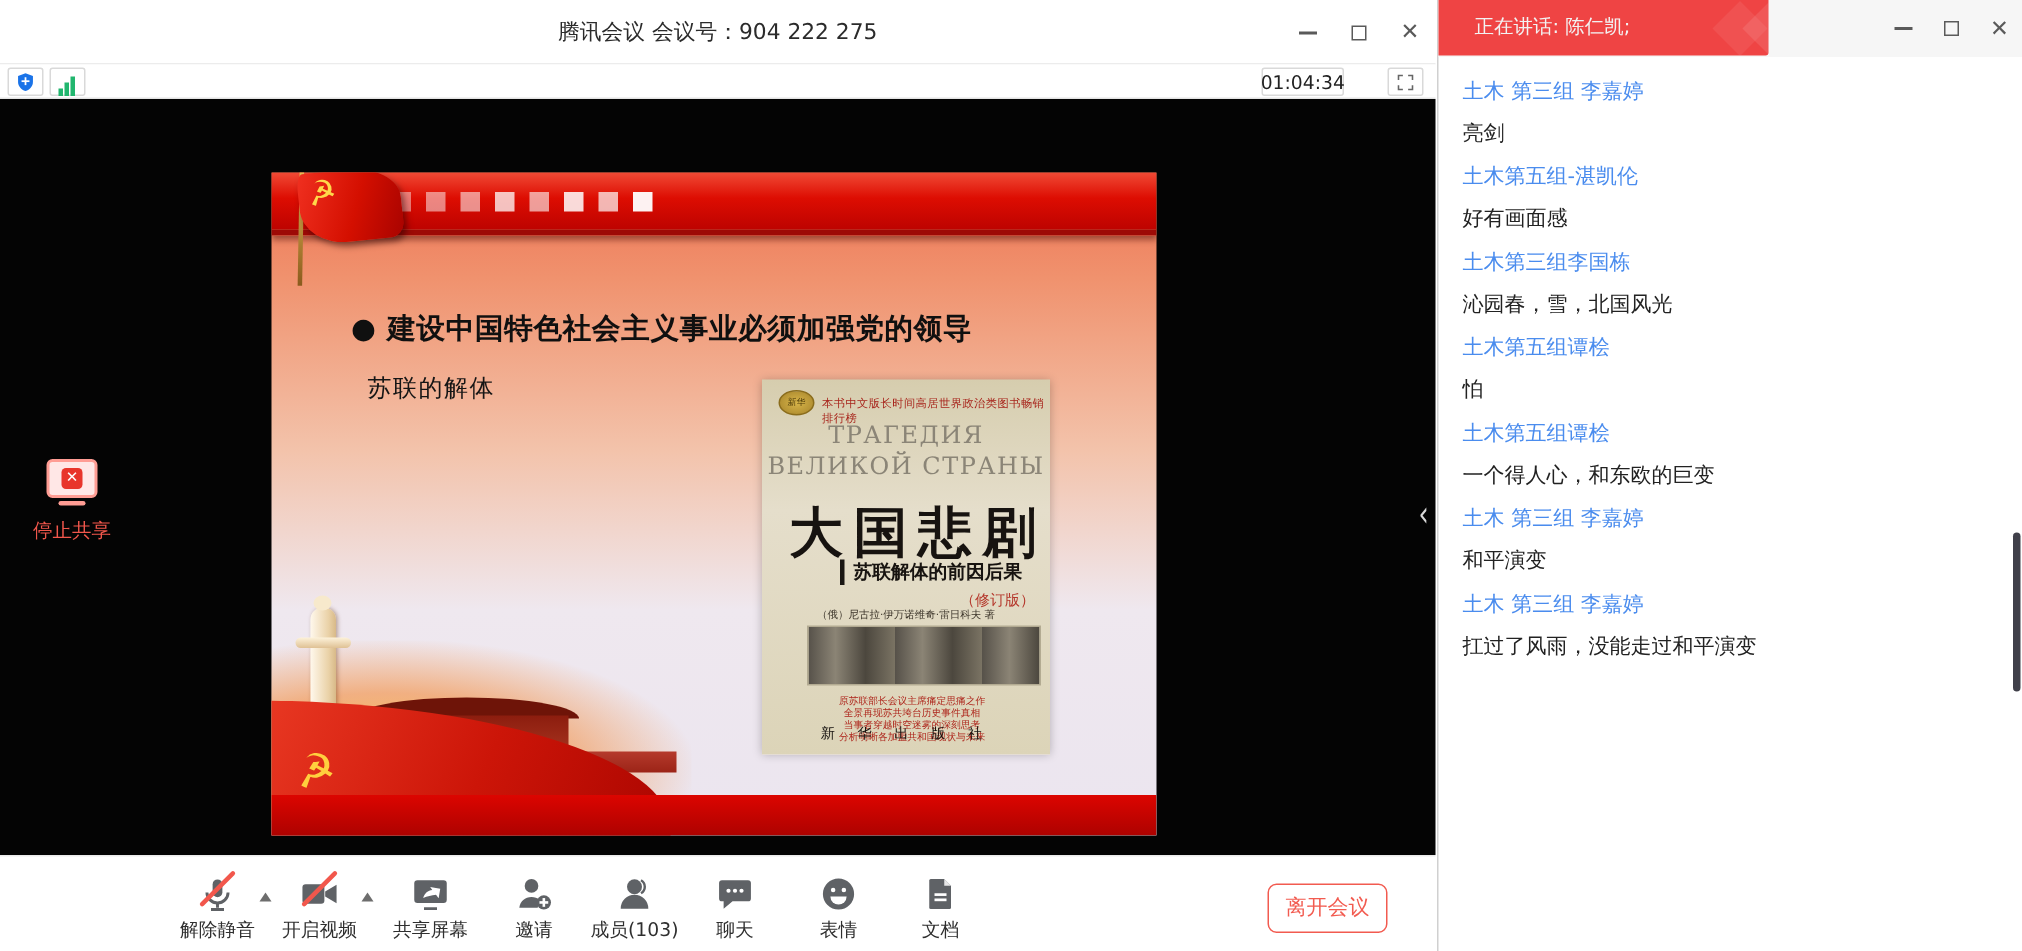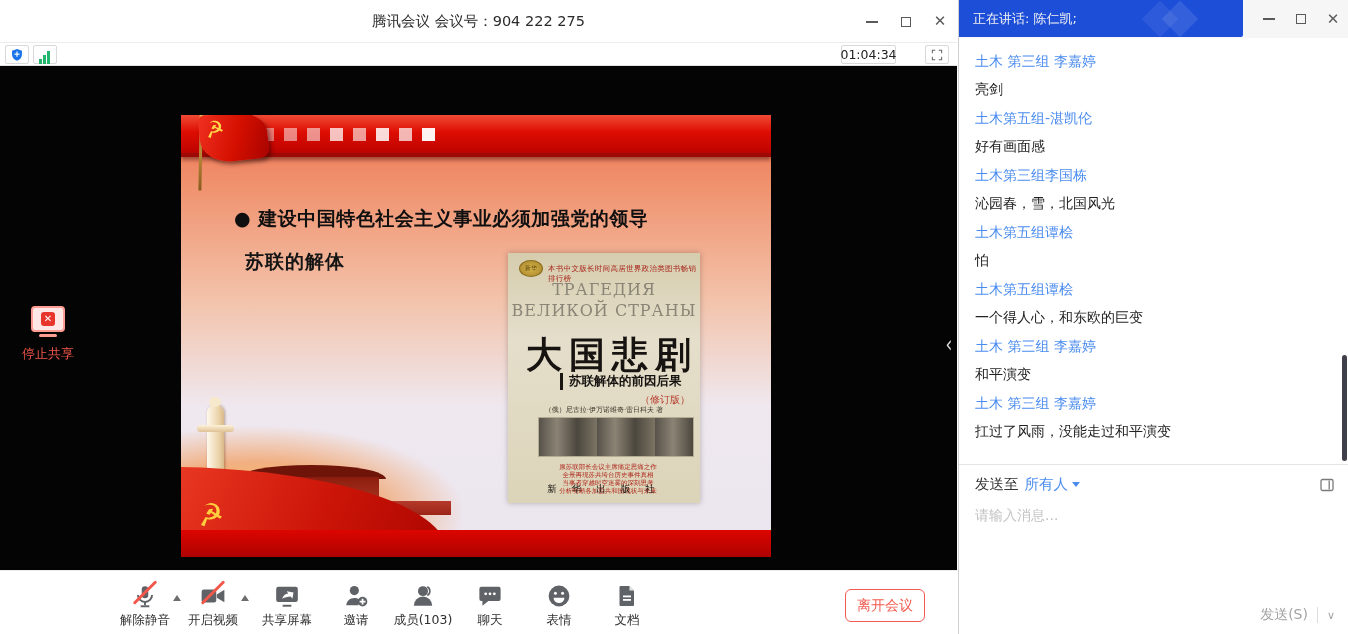--- a/index.html
+++ b/index.html
@@ -32,21 +32,21 @@
   #banner-squares div { width:13px; height:13px; background:#fff; }
   #banner-squares div:nth-child(1){opacity:.45} #banner-squares div:nth-child(2){opacity:.5}
   #banner-squares div:nth-child(3){opacity:.55} #banner-squares div:nth-child(4){opacity:.75}
   #banner-squares div:nth-child(5){opacity:.6} #banner-squares div:nth-child(6){opacity:.85}
   #banner-squares div:nth-child(7){opacity:.7} #banner-squares div:nth-child(8){opacity:.95}
   #party-flag { position:absolute; left:8px; top:-4px; width:90px; height:78px; transform:rotate(-6deg); }
   #flag-pole { position:absolute; left:10px; top:0; width:3px; height:76px; background:linear-gradient(180deg,#e7bb55,#8a5a1d); transform:rotate(7deg); }
   #flag-cloth { position:absolute; left:12px; top:2px; width:68px; height:48px; background:linear-gradient(110deg,#f03020 0%,#d40f00 55%,#a80300 100%); border-radius:6% 50% 14% 45% / 25% 45% 20% 50%; box-shadow:2px 3px 4px rgba(40,0,0,.5); }
   #flag-emblem { position:absolute; left:6px; top:2px; font-size:22px; color:#ffd84a; transform:rotate(-8deg); }
   #slide-title { position:absolute; left:53px; top:91px; font-size:19px; font-weight:bold; color:#101010; letter-spacing:.5px; }
-  .slide-line { position:absolute; left:64px; font-size:19px; color:#151515; letter-spacing:1px;font-weight:bold; }
+  .slide-line { position:absolute; left:64px; font-size:16px; color:#151515; letter-spacing:1px; }
   #line0 { top:134px; } #line1 { top:171px; } #line2 { top:208px; }
 
   
   #slide-bottombar { position:absolute; left:0; bottom:0; width:590px; height:27px; background:linear-gradient(180deg,#dc0500,#ad0200); }
   #slide-art { position:absolute; left:0; bottom:20px; width:300px; height:130px; }
   #art-glow { position:absolute; left:-20px; bottom:-10px; width:300px; height:120px; background:radial-gradient(ellipse at 32% 72%, rgba(255,196,60,.95) 0%, rgba(244,130,40,.55) 42%, rgba(240,110,60,0) 72%); }
   #art-roof { position:absolute; left:55px; bottom:58px; width:150px; height:14px; background:#6e1408; border-radius:50% 50% 0 0 / 100% 100% 0 0; }
   #art-gate { position:absolute; left:62px; bottom:34px; width:136px; height:26px; background:linear-gradient(180deg,#8c1d0e,#a83420); }
   #art-wall { position:absolute; left:40px; bottom:22px; width:230px; height:14px; background:linear-gradient(180deg,#b53a2c,#9c2417); }
   #art-column { position:absolute; left:26px; bottom:24px; width:17px; height:108px; background:linear-gradient(90deg,#fff8ec,#ead2a8 70%,#d8b988); border-radius:8px 8px 2px 2px; box-shadow:1px 0 3px rgba(90,40,0,.4); }
@@ -82,21 +82,21 @@
   .tool { position:absolute; top:8px; width:72px; text-align:center; cursor:pointer; }
   .tool .ticon { height:30px; display:flex; align-items:flex-end; justify-content:center; position:relative; }
   .tool .tlabel { margin-top:3px; font-size:12.5px; color:#2f2f2f; }
   .slash { position:absolute; left:50%; top:12px; width:32px; height:3px; margin-left:-16px; background:#f2574c; transform:rotate(-45deg); border-radius:2px; }
   .caret-up { position:absolute; top:24px; width:0; height:0; border-left:4.5px solid transparent; border-right:4.5px solid transparent; border-bottom:6px solid #6d6d6d; cursor:pointer; }
   #leave-btn { position:absolute; right:32px; top:18px; width:80px; height:33px; border:1px solid #f25b50; border-radius:6px; background:#fff; color:#f25b50; font-size:14px; line-height:31px; text-align:center; cursor:pointer; }
 
   
   #chat-panel { position:absolute; left:958px; top:0; width:390px; height:634px; background:#fff; border-left:1px solid #d0d0d0; }
   #chat-titlebar { position:absolute; left:0; top:0; width:390px; height:38px; background:#f6f6f6; }
-  #speaking-overlay { position:absolute; left:0; top:0; width:284px; height:37px; background:#1d4ed8; color:#f2f2f2; font-size:13px; line-height:37px; padding-left:14px; overflow:hidden; border-radius:0 0 2px 0; }
+  #speaking-overlay { position:absolute; left:0; top:0; width:220px; height:37px; background:#ef4444; color:#f2f2f2; font-size:13px; line-height:37px; padding-left:24px; overflow:hidden; border-radius:0 0 2px 0; }
   .wm { position:absolute; top:6px; width:26px; height:26px; transform:rotate(45deg); background:rgba(255,255,255,.07); }
   #wm1 { left:188px; } #wm2 { left:208px; background:rgba(255,255,255,.1); }
   .chatctl { position:absolute; top:0; height:38px; width:32px; display:flex; align-items:center; justify-content:center; cursor:pointer; }
 
   #chat-messages { position:absolute; left:0; top:38px; width:390px; height:426px; padding:13px 16px 0 16px; overflow:hidden; }
   .msg { margin-bottom:9px; }
   .msg .mname { font-size:14px; color:#4a8cee; line-height:20px; margin-bottom:8px; }
   .msg .mtext { font-size:14px; color:#222; line-height:20px; margin-bottom:8px; }
   #chat-scroll-thumb { position:absolute; right:1px; top:355px; width:5px; height:106px; background:#40404a; border-radius:3px; cursor:pointer; }
 
@@ -367,32 +367,13 @@
       <div class="mname">土木 第三组 李嘉婷</div>
       <div class="mtext">和平演变</div>
     </div>
     <div class="msg">
       <div class="mname">土木 第三组 李嘉婷</div>
       <div class="mtext">扛过了风雨，没能走过和平演变</div>
     </div>
   </div>
   <div id="chat-scroll-thumb"></div>
 
-  <div id="send-area">
-    <div id="send-to-row">
-      <span>发送至</span>
-      <span id="send-to-value">所有人</span>
-      <span id="send-to-caret"></span>
-    </div>
-    <div id="popout-btn">
-      <svg width="16" height="16" viewBox="0 0 16 16">
-        <rect x="2" y="2.5" width="12" height="11" rx="1.5" fill="none" stroke="#7a7a7a" stroke-width="1.3"></rect>
-        <line x1="10.2" y1="3.5" x2="10.2" y2="12.5" stroke="#7a7a7a" stroke-width="1.3"></line>
-      </svg>
-    </div>
-    <input id="chat-input" type="text" placeholder="请输入消息..." style="">
-    <div id="send-row">
-      <span id="send-btn">发送(S)</span>
-      <span id="send-divider"></span>
-      <span id="send-caret">∨</span>
-    </div>
-  </div>
 </div>
 
 </body></html>

